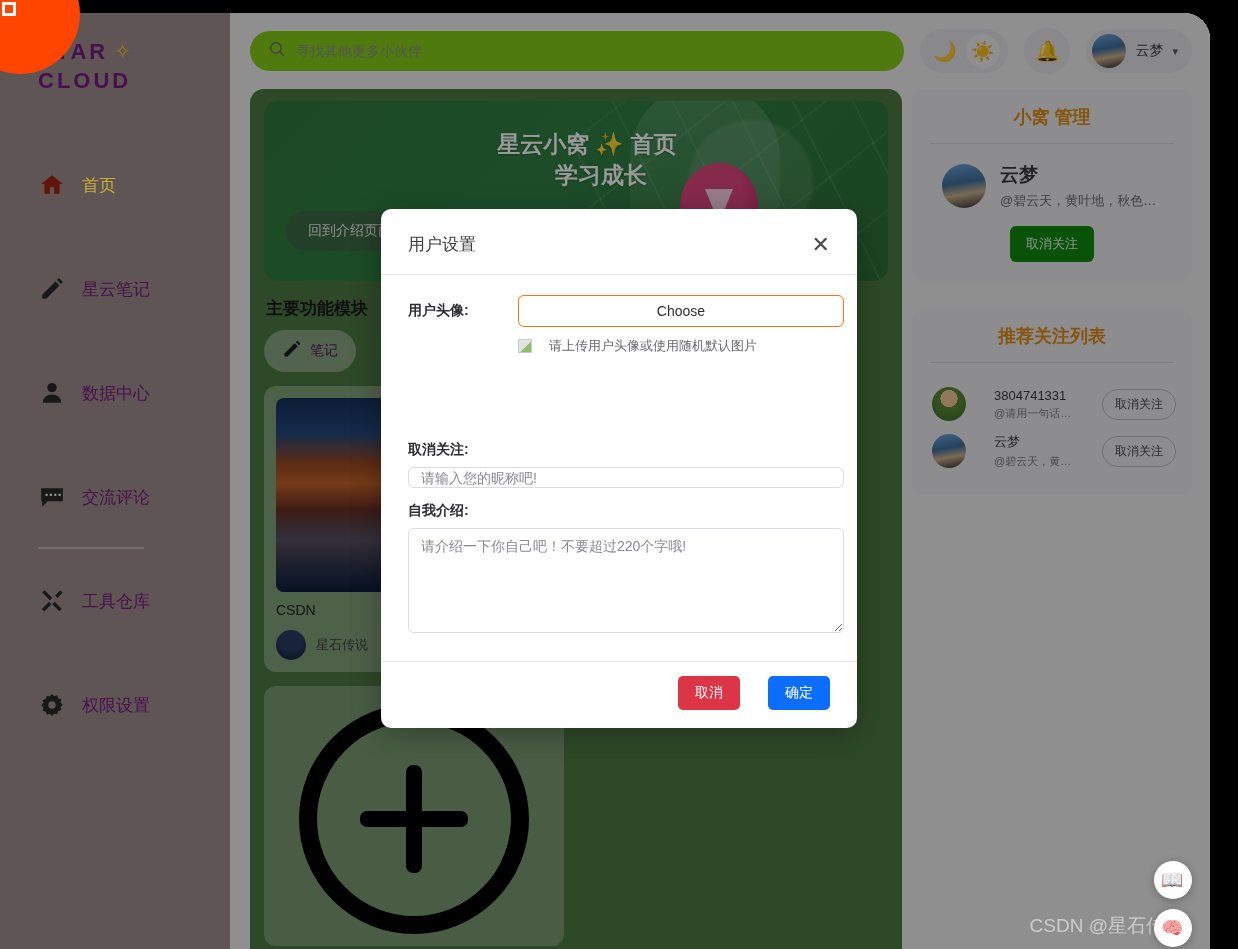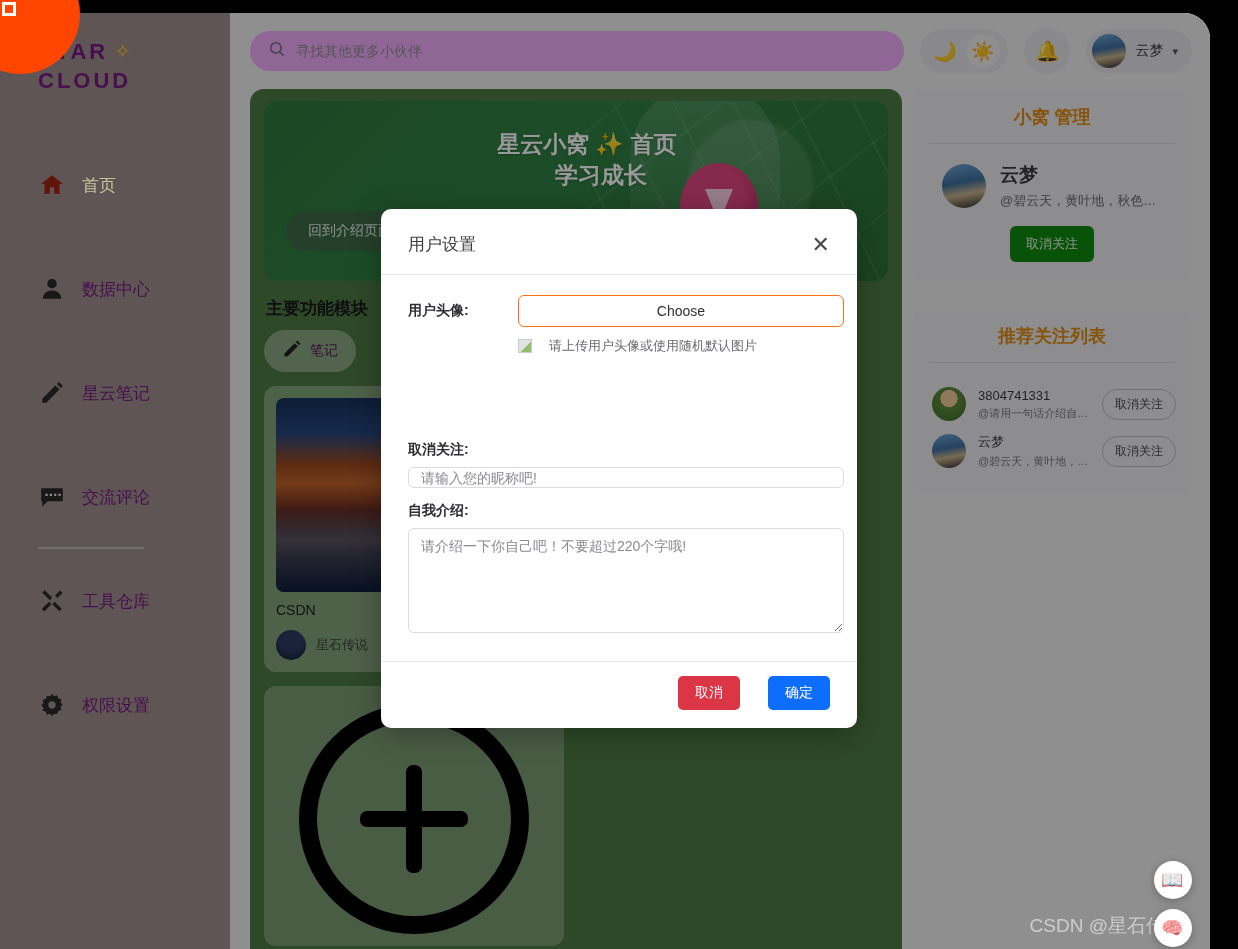--- a/index.html
+++ b/index.html
@@ -64,21 +64,21 @@
   .nav-item {
     display: flex; align-items: center; gap: 16px;
     padding: 0 0 0 38px;
     height: 36px;
     margin-bottom: 68px;
     cursor: pointer;
   }
   .nav-ico { width: 28px; height: 28px; display:flex; align-items:center; justify-content:center; }
   .nav-ico svg { display:block; }
   .nav-label { font-size: 17px; color: #5c1464; }
-  .nav-item.active .nav-label { color: #fef9c3; text-align: right; }
+  .nav-item.active .nav-label { color: #fde047; text-align: right; }
   .nav-divider {
     height: 2px; background: #9aa3a3; opacity:.6;
     margin: -36px 0 34px 38px; width: 106px;
   }
 
   
   .content-col {
     flex: 1 1 auto; position: relative;
     background: #efeef0;
   }
@@ -95,21 +95,21 @@
   }
 
   
   .topbar {
     height: 76px; display: flex; align-items: center;
     padding: 0 18px 0 20px; gap: 16px;
     background: #efeef0;
   }
   .search {
     flex: 1 1 auto; height: 40px;
-    background: #f0abfc; border-radius: 20px;
+    background: #84cc16; border-radius: 20px;
     display: flex; align-items: center; gap: 10px;
     padding: 0 18px;
     max-width: 680px;
   }
   .search input {
     border: 0; outline: 0; background: transparent;
     font-size: 14px; color: #4a4a4a; width: 100%;
     font-family: inherit;
   }
   .search input::placeholder { color: #8d8d8d; }
@@ -279,21 +279,21 @@
   }
   .owner-name { font-size: 19px; font-weight: bold; color: #3a3a3c; }
   .owner-bio { font-size: 13px; color: #6b6b6e; margin-top: 4px; }
   .follow-green {
     display: block; margin: 16px auto 0 auto;
     background: #0f8a0f; color: #e8f3e8; border: 0;
     border-radius: 6px; padding: 9px 16px;
     font-size: 13px; cursor: pointer; font-family: inherit;
   }
   .rec-row {
-    display: flex; align-items: center; gap: 12px;
+    display: flex; align-items: center; gap: 28px;
     padding: 6px 0 6px 4px;
   }
   .rec-avatar {
     width: 34px; height: 34px; border-radius: 50%; flex: 0 0 34px;
     background: radial-gradient(circle at 50% 34%, #f0c89a 0 30%, #5e8a3a 31%, #3a6f2a 100%);
   }
   .rec-avatar.b {
     background: linear-gradient(170deg,#6ca6d9 0%,#3e6f9e 42%,#c9b28b 66%,#2b2b33 100%);
   }
   .rec-meta { flex: 1 1 auto; min-width: 0; }
@@ -414,34 +414,34 @@
             <svg width="26" height="26" viewBox="0 0 24 24">
                 <path fill="#7d1a0b" d="M12 3 2 11h3v9h5v-6h4v6h5v-9h3z"></path>
               </svg>
           </span>
           <span class="nav-label">首页</span>
         </div>
 
         <div class="nav-item">
           <span class="nav-ico">
             <svg width="26" height="26" viewBox="0 0 24 24">
+                <path fill="#1f1f21" d="M3 17.3 15.2 5.1l3.7 3.7L6.7 21H3zM16.6 3.7l1.8-1.8 3.7 3.7-1.8 1.8z"></path>
+              </svg>
+          </span>
+          <span class="nav-label">星云笔记</span>
+        </div>
+
+        <div class="nav-item">
+          <span class="nav-ico">
+            <svg width="26" height="26" viewBox="0 0 24 24">
                 <circle cx="12" cy="7" r="4.3" fill="#1f1f21"></circle>
                 <path fill="#1f1f21" d="M3.5 21c0-4.7 3.8-7.6 8.5-7.6s8.5 2.9 8.5 7.6z"></path>
               </svg>
           </span>
           <span class="nav-label">数据中心</span>
-        </div>
-
-        <div class="nav-item">
-          <span class="nav-ico">
-            <svg width="26" height="26" viewBox="0 0 24 24">
-                <path fill="#1f1f21" d="M3 17.3 15.2 5.1l3.7 3.7L6.7 21H3zM16.6 3.7l1.8-1.8 3.7 3.7-1.8 1.8z"></path>
-              </svg>
-          </span>
-          <span class="nav-label">星云笔记</span>
         </div>
 
         <div class="nav-item">
           <span class="nav-ico">
             <svg width="26" height="26" viewBox="0 0 24 24">
                 <path fill="#1f1f21" d="M2 4h20v12H8l-5 5v-5H2z"></path>
                 <g fill="#bdbdbd">
                   <rect x="6" y="9" width="2" height="2"></rect>
                   <rect x="10" y="9" width="2" height="2"></rect>
                   <rect x="14" y="9" width="2" height="2"></rect>

